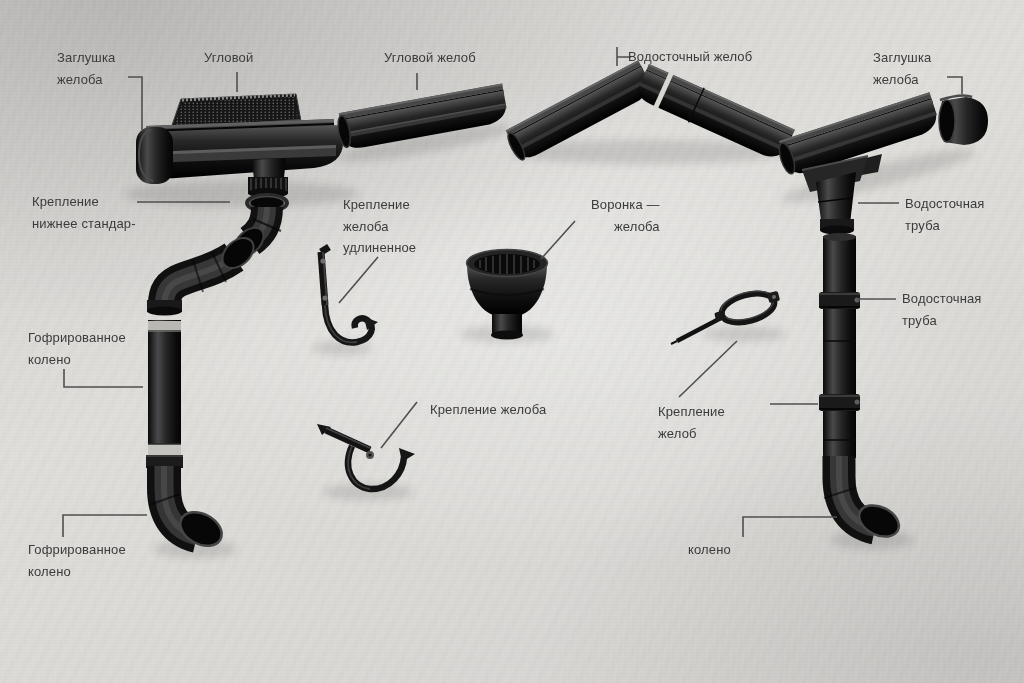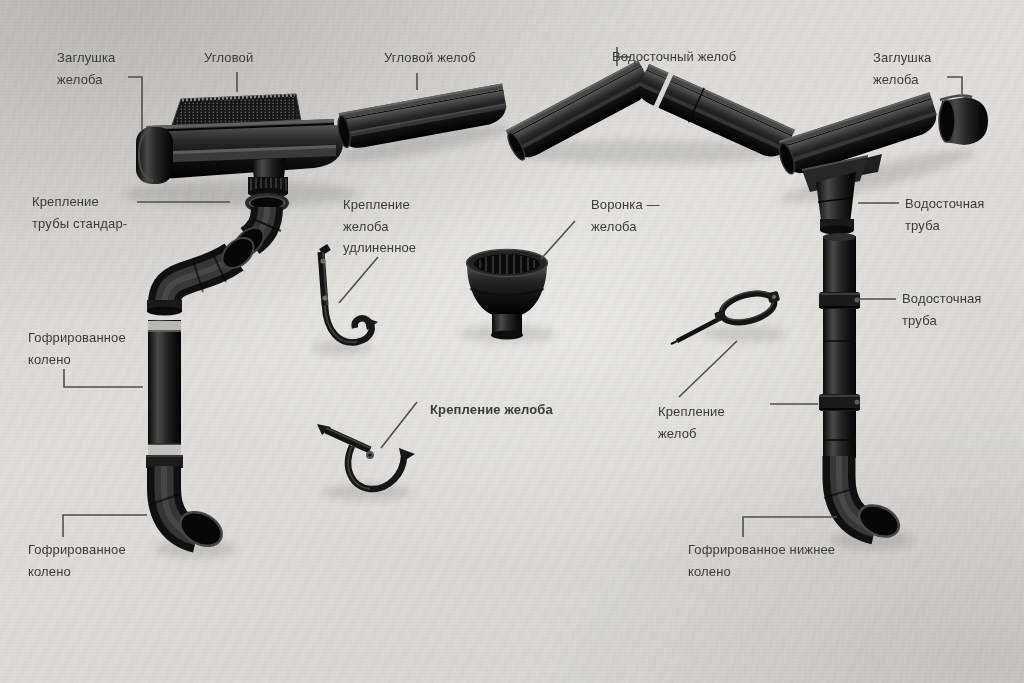--- a/index.html
+++ b/index.html
@@ -15,29 +15,29 @@
       radial-gradient(640px 380px at 55% 48%, rgba(255,255,255,0.30), rgba(255,255,255,0) 65%),
       linear-gradient(158deg,#d2d1ce 0%, #dfdedb 42%, #d9d8d5 74%, #d4d3d0 100%);
   }
   .lb{position:absolute;color:#3b3b3b;font-size:13px;line-height:21.5px;
       letter-spacing:.15px;white-space:nowrap;}
   .lb span{display:block;}
   svg{position:absolute;left:0;top:0;}
   #lb1{left:57px;top:47px;}
   #lb2{left:204px;top:47px;}
   #lb3{left:368px;top:47px;margin-left:16px;}
-  #lb4{left:612px;top:46px;}
+  #lb4{left:628px;top:46px;}
   #lb5{left:873px;top:47px;}
   #lb6{left:32px;top:191px;}
   #lb7{left:343px;top:194px;}
-  #lb8{left:591px;top:194px;}
+  #lb8{left:591px;top:194px;text-align:right;}
   #lb9{left:905px;top:193px;}
   #lb10{left:902px;top:288px;}
   #lb11{left:28px;top:327px;}
-  #lb12{left:430px;top:399px;font-weight:bold;}
+  #lb12{left:430px;top:399px;}
   #lb13{left:658px;top:401px;}
   #lb14{left:688px;top:539px;}
   #lb15{left:28px;top:539px;}
 </style>
 </head>
 <body>
 
 <div id="stage">
 
 <svg width="1024" height="683" viewBox="0 0 1024 683">
@@ -320,21 +320,21 @@
 </div>
 <div class="lb" id="lb4">
   <span>Водосточный желоб</span>
 </div>
 <div class="lb" id="lb5">
   <span>Заглушка</span>
   <span>желоба</span>
 </div>
 <div class="lb" id="lb6">
   <span>Крепление</span>
-  <span>трубы стандар-</span>
+  <span>нижнее стандар-</span>
 </div>
 <div class="lb" id="lb7">
   <span>Крепление</span>
   <span>желоба</span>
   <span>удлиненное</span>
 </div>
 <div class="lb" id="lb8">
   <span>Воронка —</span>
   <span>желоба</span>
 </div>
@@ -351,21 +351,20 @@
   <span>колено</span>
 </div>
 <div class="lb" id="lb12">
   <span>Крепление желоба</span>
 </div>
 <div class="lb" id="lb13">
   <span>Крепление</span>
   <span>желоб</span>
 </div>
 <div class="lb" id="lb14">
-  <span>Гофрированное нижнее</span>
   <span>колено</span>
 </div>
 <div class="lb" id="lb15">
   <span>Гофрированное</span>
   <span>колено</span>
 </div>
 
 </div>
 
 </body></html>

